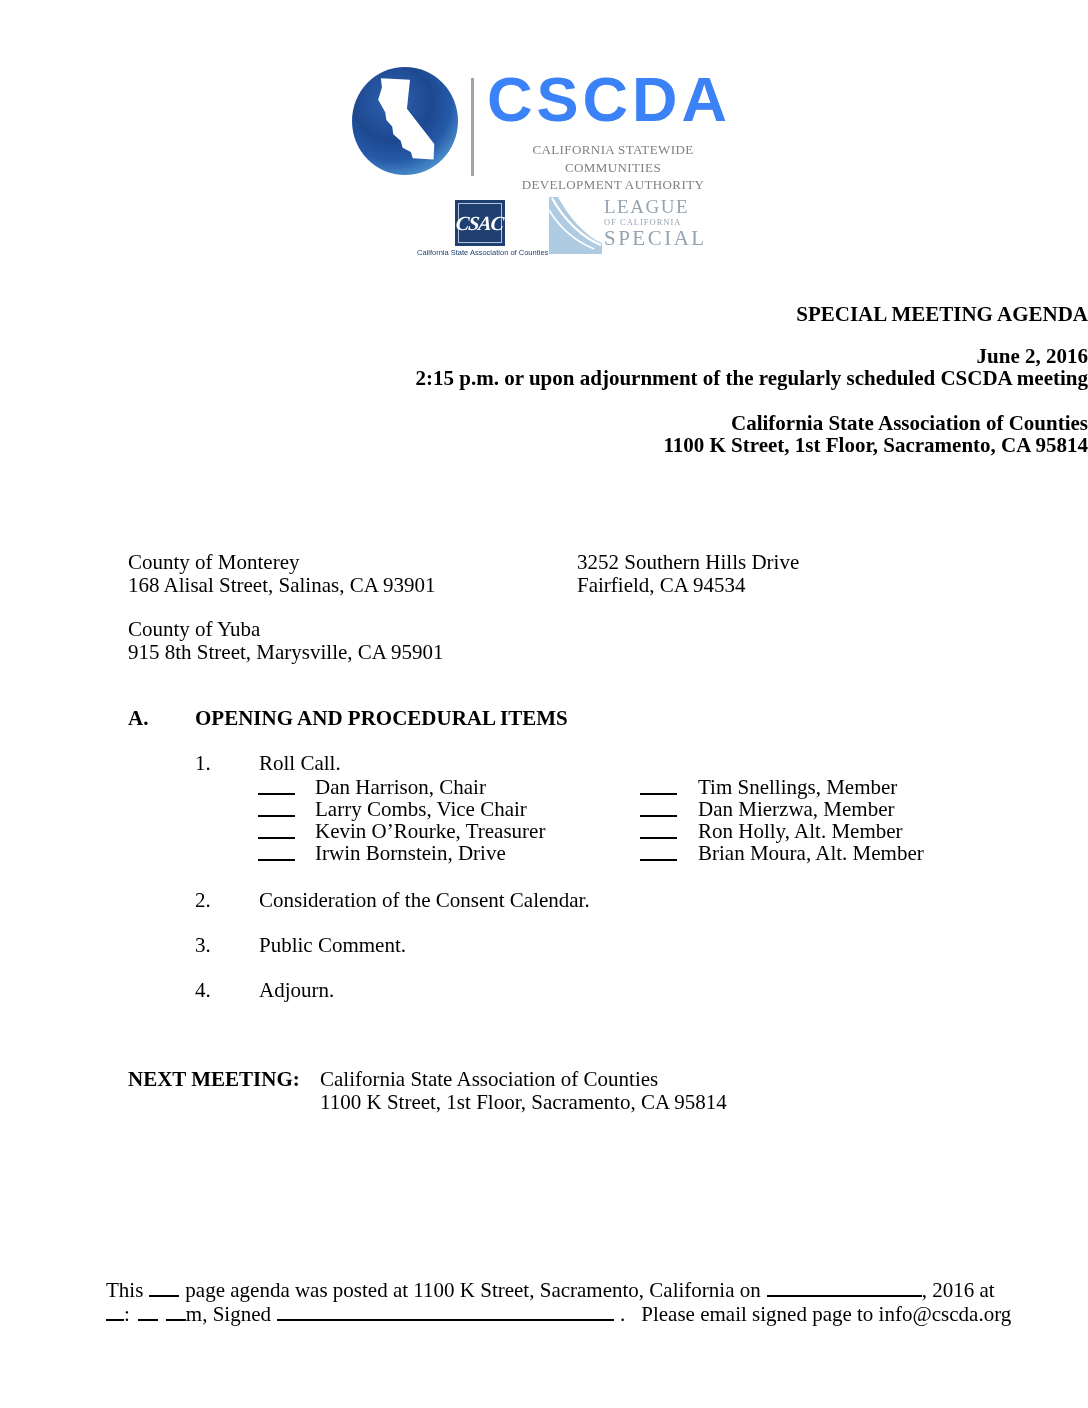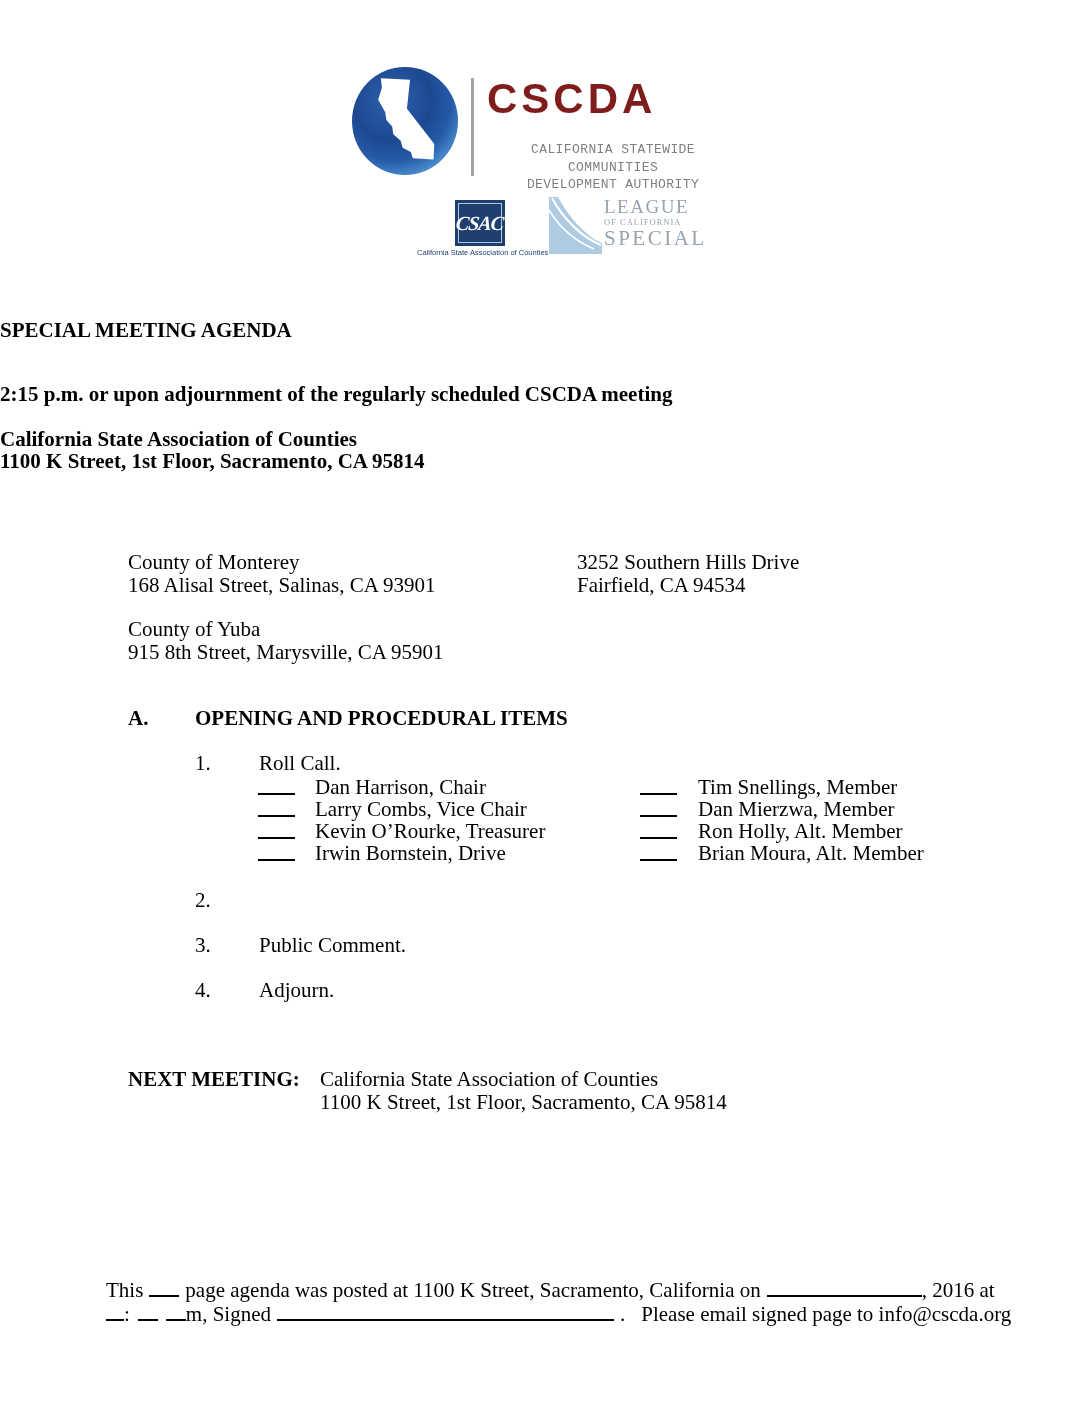--- a/index.html
+++ b/index.html
@@ -3,36 +3,36 @@
 <meta charset="utf-8">
 <style>
   html,body { margin:0; padding:0; background:#ffffff; }
   .page {
     position:relative; width:1088px; height:1408px; background:#ffffff;
     font-family:"Liberation Serif", serif; color:#000; overflow:hidden;
   }
   .abs { position:absolute; }
   .t21 { font-size:21px; line-height:22.5px; white-space:nowrap; }
   .b { font-weight:bold; }
-  .center { left:0; width:100%; text-align:left;margin-top:16px; }
+  .center { left:0; width:100%; text-align:right; }
 
   
   .logo-circle {
     left:352px; top:67px; width:106px; height:108px; border-radius:50%;
     background: radial-gradient(circle at 38% 32%, #2f63b0 0%, #1d4890 40%, #255aa8 60%, #4f93cf 80%, #8ec3e8 94%, #5ba3d9 100%);
   }
   .ca-shape { position:absolute; left:13px; top:11px; width:78px; height:86px; transform:rotate(3deg); }
   .logo-divider { left:471px; top:78px; width:3px; height:98px; background:#a0a3a6; }
   .cscda-word {
     left:487px; top:66px; font-family:"Liberation Sans", sans-serif; font-weight:bold;
-    font-size:42px; line-height:66px; color:#7f1d1d; letter-spacing:4px; white-space:nowrap;
+    font-size:63px; line-height:66px; color:#3b82f6; letter-spacing:4px; white-space:nowrap;
   }
   .cscda-sub {
     left:488px; top:141px; width:250px; text-align:center;
-    font-family:Liberation Mono, monospace; font-size:13px; line-height:17.5px;
+    font-family:Liberation Serif, serif; font-size:13px; line-height:17.5px;
     color:#7d7f82; letter-spacing:0.4px;
   }
 
   
   .csac-box { left:455px; top:200px; width:50px; height:46px; background:#1e3f70; }
   .csac-inner { position:absolute; inset:3px; border:1px solid #b0c4dc; display:flex; align-items:center; justify-content:center; }
   .csac-word { font-family:"Liberation Serif", serif; font-style:italic; font-weight:bold; font-size:20px; color:#fff; letter-spacing:-1px; transform:skewX(-6deg); }
   .csac-caption { left:417px; top:248px; width:128px; text-align:center; font-family:"Liberation Sans", sans-serif; font-size:7.5px; color:#1e3f70; white-space:nowrap; }
 
   
@@ -77,20 +77,21 @@
     <path d="M3,1 C15,23 34,41 52,48" stroke="#ffffff" fill="none" stroke-width="2.2"></path>
     <path d="M0,13 C10,30 26,44 45,52" stroke="#ffffff" fill="none" stroke-width="1.6"></path>
   </svg>
   <div class="abs league-text">
     <div class="league-l1">LEAGUE</div>
     <div class="league-l2">OF CALIFORNIA</div>
     <div class="league-l3">SPECIAL</div>
   </div>
 
   <div class="abs center t21 b" style="top:303px">SPECIAL MEETING AGENDA</div>
+  <div class="abs center t21 b" style="top:345px">June 2, 2016</div>
   <div class="abs center t21 b" style="top:367px">2:15 p.m. or upon adjournment of the regularly scheduled CSCDA meeting</div>
   <div class="abs center t21 b" style="top:412px">California State Association of Counties</div>
   <div class="abs center t21 b" style="top:434px">1100 K Street, 1st Floor, Sacramento, CA 95814</div>
 
   <div class="abs t21" style="left:128px; top:551px">
     <div>County of Monterey</div>
     <div>168 Alisal Street, Salinas, CA 93901</div>
   </div>
   <div class="abs t21" style="left:577px; top:551px">
     <div>3252 Southern Hills Drive</div>
@@ -119,20 +120,21 @@
   <div class="uline" style="left:640px; top:776px"></div>
   <div class="abs t21" style="left:698px; top:776px">Tim Snellings, Member</div>
   <div class="uline" style="left:640px; top:798px"></div>
   <div class="abs t21" style="left:698px; top:798px">Dan Mierzwa, Member</div>
   <div class="uline" style="left:640px; top:820px"></div>
   <div class="abs t21" style="left:698px; top:820px">Ron Holly, Alt. Member</div>
   <div class="uline" style="left:640px; top:842px"></div>
   <div class="abs t21" style="left:698px; top:842px">Brian Moura, Alt. Member</div>
 
   <div class="abs t21" style="left:195px; top:889px">2.</div>
+  <div class="abs t21" style="left:259px; top:889px">Consideration of the Consent Calendar.</div>
   <div class="abs t21" style="left:195px; top:934px">3.</div>
   <div class="abs t21" style="left:259px; top:934px">Public Comment.</div>
   <div class="abs t21" style="left:195px; top:979px">4.</div>
   <div class="abs t21" style="left:259px; top:979px">Adjourn.</div>
 
   <div class="abs t21 b" style="left:128px; top:1068px">NEXT MEETING:</div>
   <div class="abs t21" style="left:320px; top:1068px">
     <div>California State Association of Counties</div>
     <div>1100 K Street, 1st Floor, Sacramento, CA 95814</div>
   </div>

